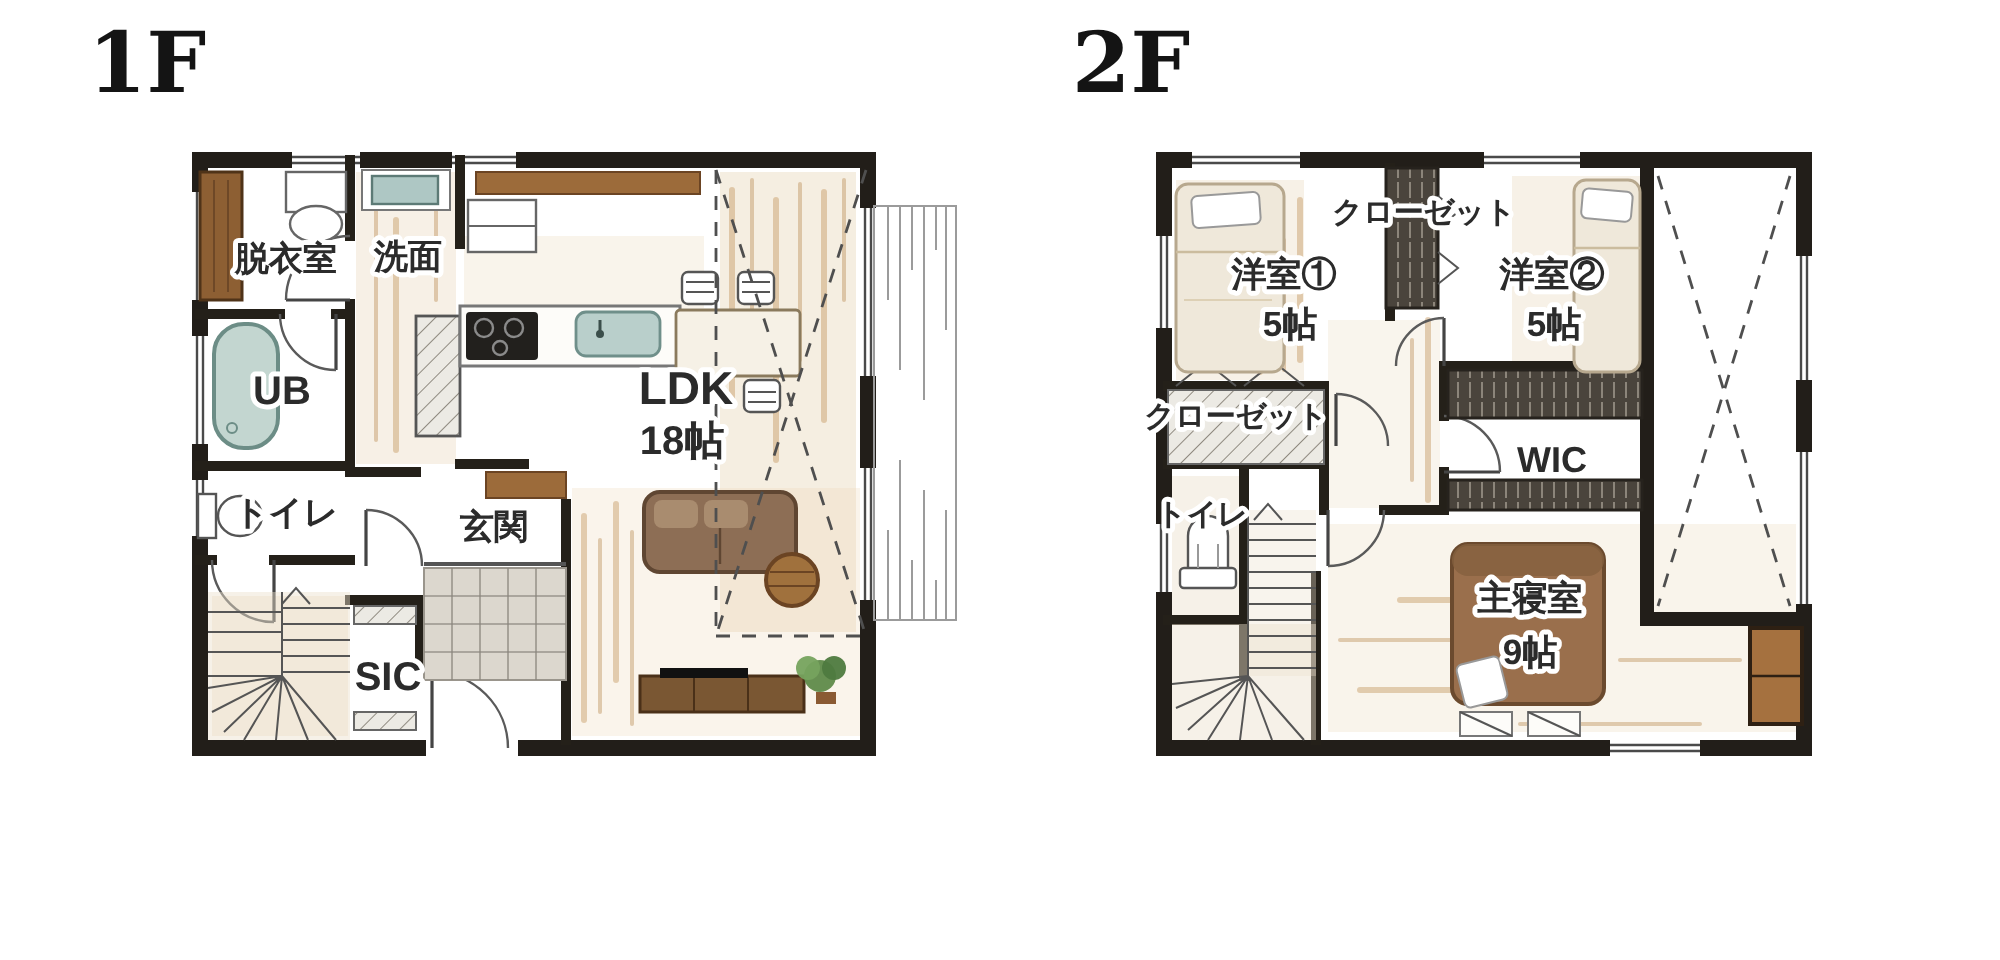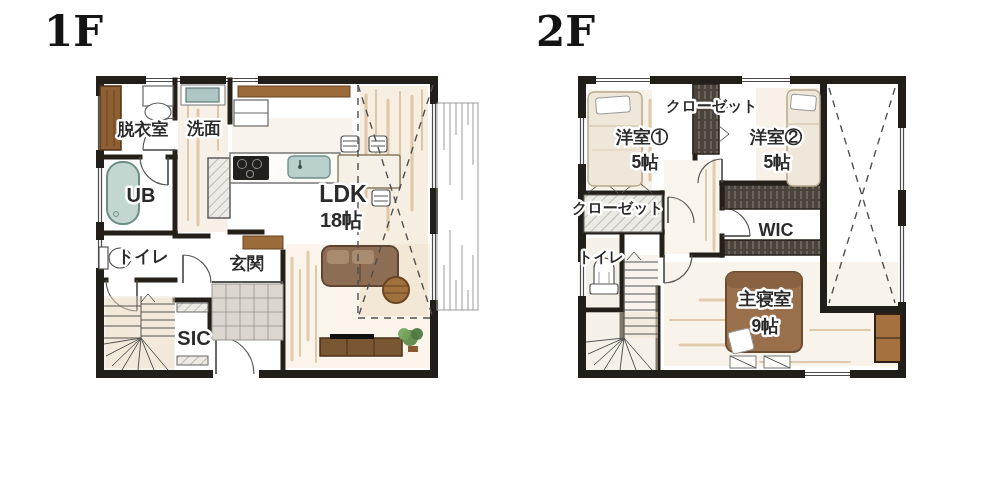--- a/index.html
+++ b/index.html
@@ -1,17 +1,17 @@
 <!DOCTYPE html>
 <html><head>
 <meta charset="utf-8">
 <style>
   html,body{margin:0;padding:0;background:#ffffff;}
   .canvas{position:relative;width:1000px;height:480px;background:#ffffff;overflow:hidden;
-          font-family:"Liberation Sans",sans-serif;border-radius:27px;}
+          font-family:"Liberation Sans",sans-serif;}
   .canvas svg{position:absolute;left:0;top:0;}
   text{font-family:"Liberation Sans",sans-serif;}
   .room-label{font-weight:bold;fill:#2b2b2b;stroke:#ffffff;stroke-width:5px;
               paint-order:stroke;stroke-linejoin:round;text-anchor:middle;}
   .floor-title{font-family:"DejaVu Serif","Liberation Serif",serif;font-weight:bold;fill:#141414;}
   .wall{fill:#221e19;}
   .iwall{stroke:#242019;stroke-width:5;fill:none;stroke-linecap:square;}
   .winline{stroke:#4a4a4a;stroke-width:1.2;fill:none;}
   .doorarc{stroke:#5a5a5a;stroke-width:1.2;fill:none;}
   .doorleaf{stroke:#444;stroke-width:1.6;fill:none;}

